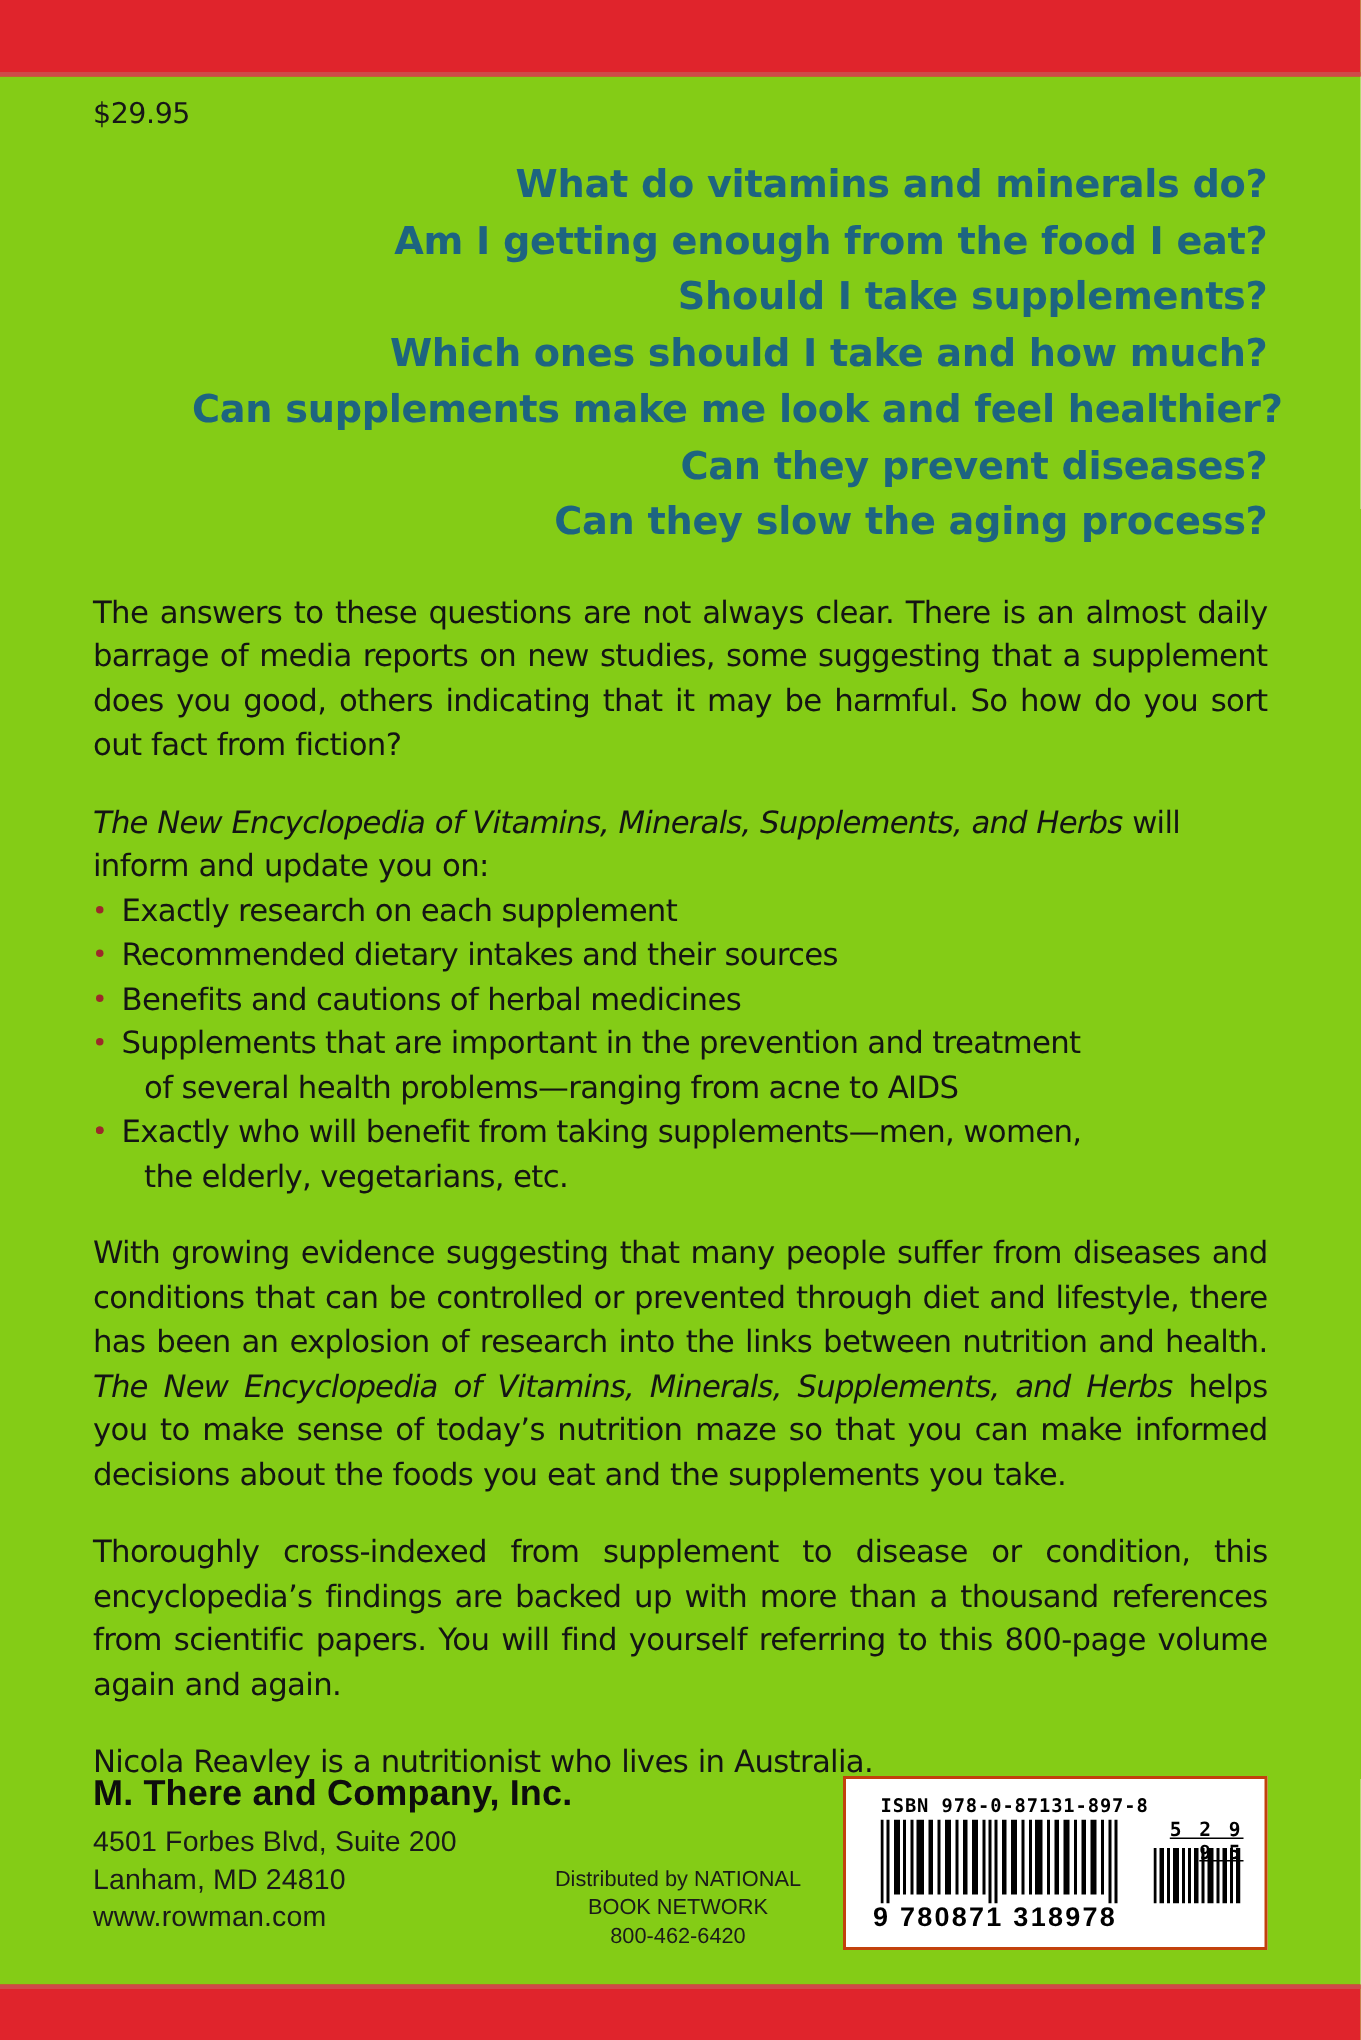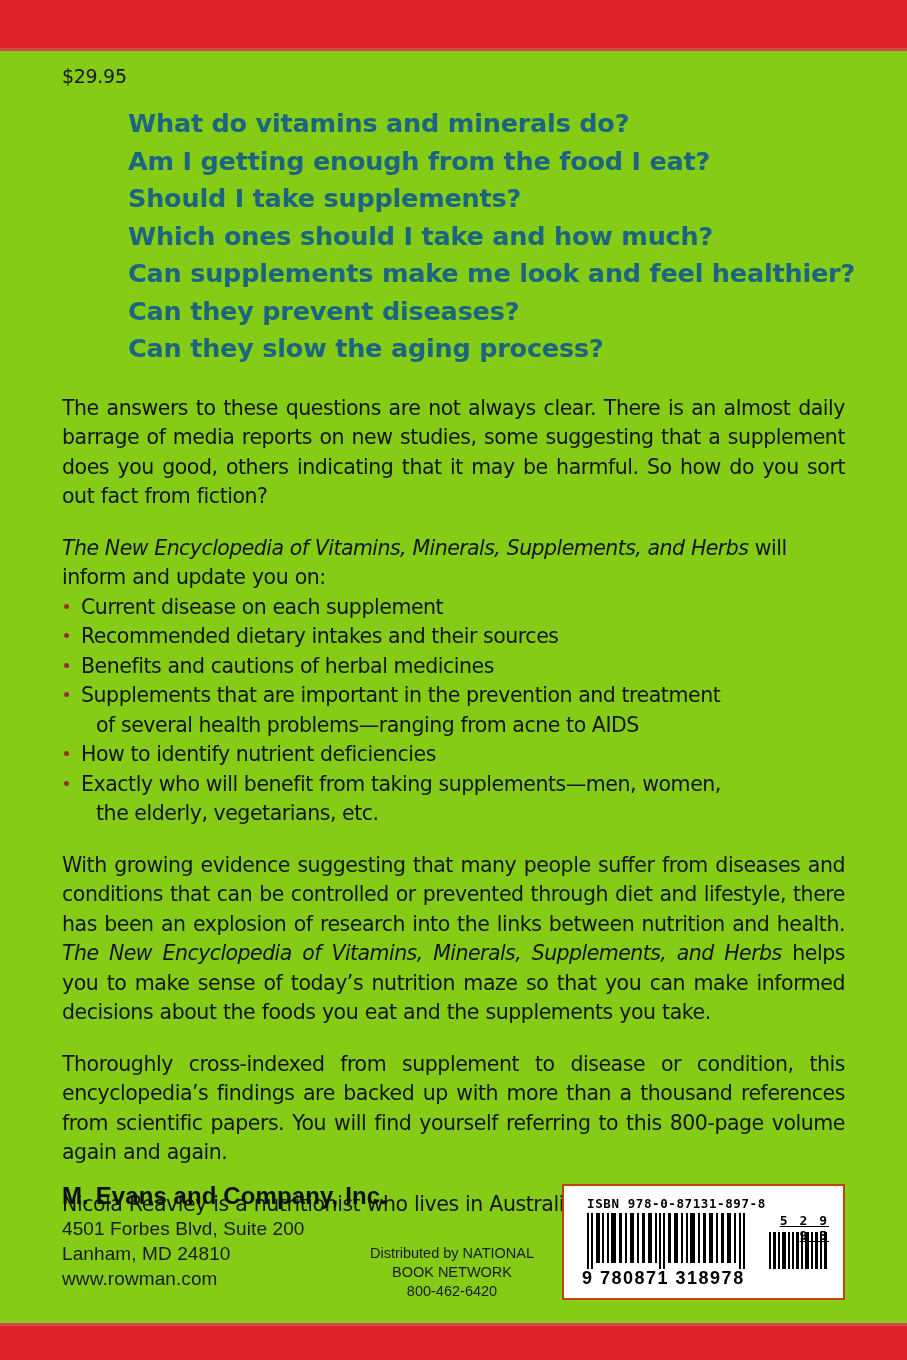--- a/index.html
+++ b/index.html
@@ -67,20 +67,21 @@
     list-style: none;
   }
   .questions li {
     font-family: "DejaVu Sans", sans-serif;
     font-weight: bold;
     font-size: 25.5px;
     line-height: 37.5px;
     color: #1d6480;
     letter-spacing: -0.2px;
     white-space: nowrap;
+    text-align: right;
   }
 
   
   .para {
     font-family: "DejaVu Sans", sans-serif;
     font-size: 20.5px;
     line-height: 29.5px;
     color: #141414;
     text-align: justify;
     margin: 0;
@@ -257,46 +258,46 @@
 
     <div class="gap-lg"></div>
 
     <p class="para">The answers to these questions are not always clear. There is an almost daily barrage of media reports on new studies, some suggesting that a supplement does you good, others indicating that it may be harmful. So how do you sort out fact from fiction?</p>
 
     <div class="gap-md"></div>
 
     <p class="para nojust"><b>The New Encyclopedia of Vitamins, Minerals, Supplements, and Herbs</b><span> will inform and update you on:</span></p>
 
     <ul class="bullets">
-      <li><span class="dot"></span><span>Current disease on each supplement</span></li>
+      <li><span class="dot"></span><span>Exactly research on each supplement</span></li>
       <li><span class="dot"></span><span>Recommended dietary intakes and their sources</span></li>
       <li><span class="dot"></span><span>Benefits and cautions of herbal medicines</span></li>
       <li><span class="dot"></span><span>Supplements that are important in the prevention and treatment</span><span class="cont">of several health problems—ranging from acne to AIDS</span></li>
-      <li><span class="dot"></span><span>How to identify nutrient deficiencies</span></li>
+      <li><span class="dot"></span></li>
       <li><span class="dot"></span><span>Exactly who will benefit from taking supplements—men, women,</span><span class="cont">the elderly, vegetarians, etc.</span></li>
     </ul>
 
     <div class="gap-md"></div>
 
     <p class="para"><span>With growing evidence suggesting that many people suffer from diseases and conditions that can be controlled or prevented through diet and lifestyle, there has been an explosion of research into the links between nutrition and health. </span><b>The New Encyclopedia of Vitamins, Minerals, Supplements, and Herbs</b><span> helps you to make sense of today’s nutrition maze so that you can make informed decisions about the foods you eat and the supplements you take.</span></p>
 
     <div class="gap-md"></div>
 
     <p class="para">Thoroughly cross-indexed from supplement to disease or condition, this encyclopedia’s findings are backed up with more than a thousand references from scientific papers. You will find yourself referring to this 800-page volume again and again.</p>
 
     <div class="gap-md"></div>
 
     <p class="para nojust">Nicola Reavley is a nutritionist who lives in Australia.</p>
 
   </div>
 
   <div class="footer">
 
     <div class="pub-block">
-      <div class="pub-name">M. Evans and Company, Inc.</div>
+      <div class="pub-name">M. There and Company, Inc.</div>
       <div class="pub-addr">
         <div>4501 Forbes Blvd, Suite 200</div>
         <div>Lanham, MD  24810</div>
         <div>www.rowman.com</div>
       </div>
     </div>
 
     <div class="dist-block">
       <div>Distributed by NATIONAL</div>
       <div>BOOK NETWORK</div>

